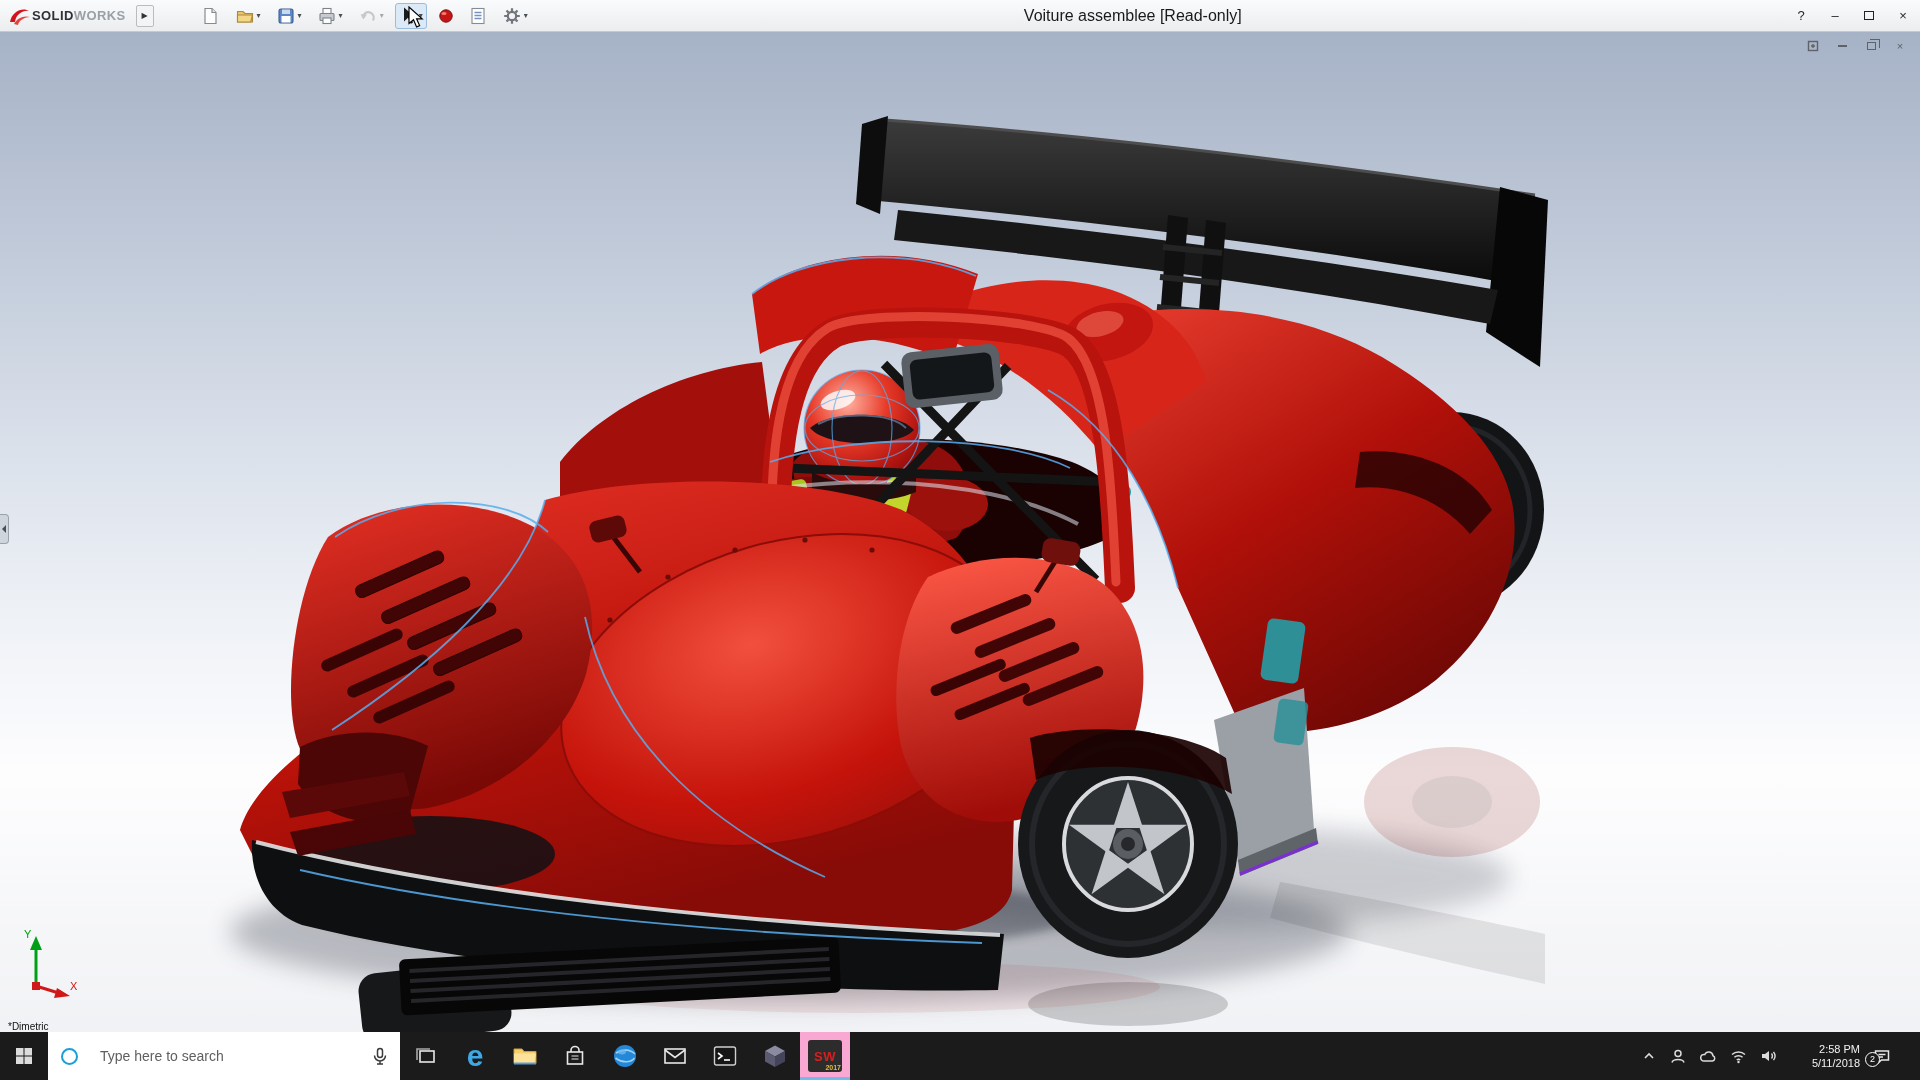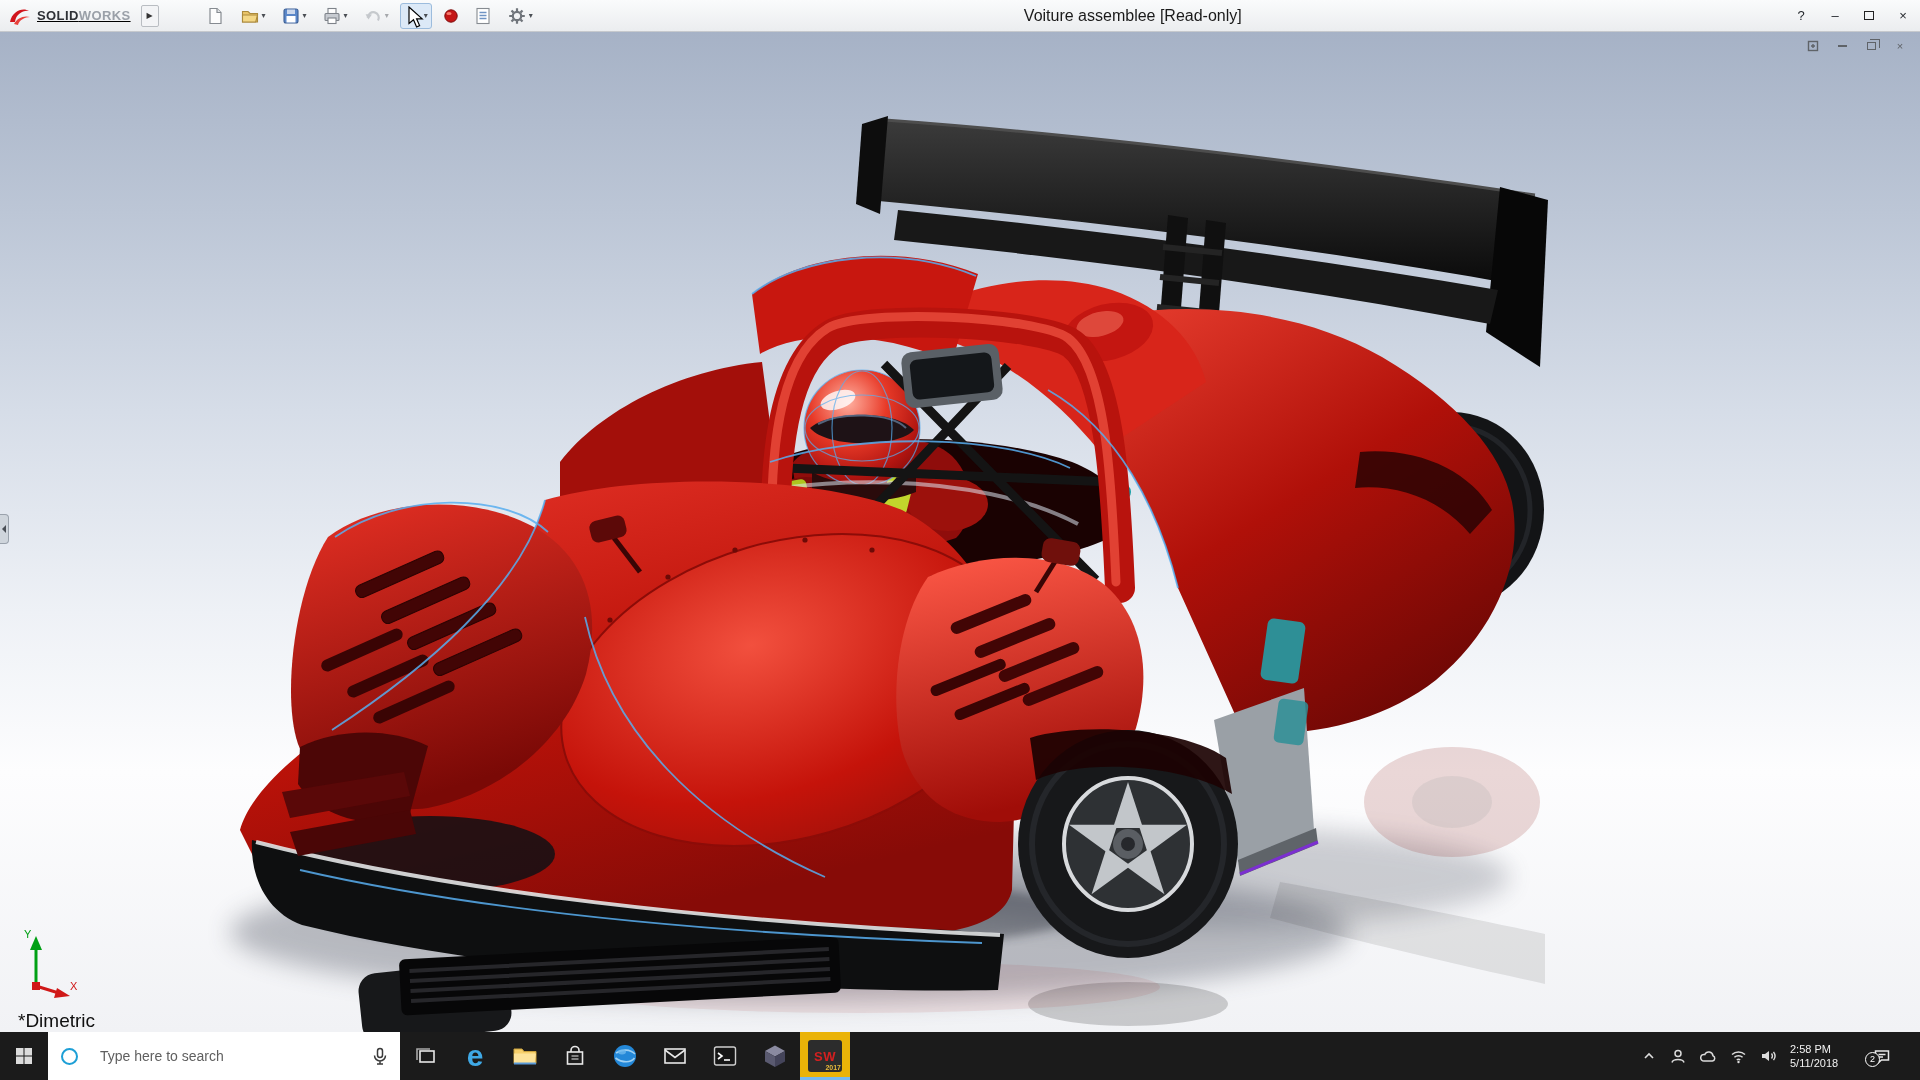--- a/index.html
+++ b/index.html
@@ -1,21 +1,21 @@
 <!DOCTYPE html>
 <html><head>
 <meta charset="utf-8">
 <style>
   * { box-sizing: border-box; margin: 0; padding: 0; }
   html,body { width:1920px; height:1080px; overflow:hidden; font-family:"Liberation Sans",sans-serif; background:#000; }
   .screen { width:1920px; height:1080px; display:flex; flex-direction:column; position:relative; }
 
   
   .titlebar { height:32px; flex:0 0 32px; background:linear-gradient(#fafbfc,#ebedef); border-bottom:1px solid #c6c9cd; display:flex; align-items:center; position:relative; z-index:20; }
-  .brand { display:flex; align-items:center; gap:5px; padding:0 8px;text-decoration:underline; }
+  .brand { display:flex; align-items:center; padding:0 8px; }
   .brand-text { font-size:13px; font-weight:bold; letter-spacing:.4px; }
   .brand-solid { color:#2e3136; }
   .brand-works { color:#9aa0a8; font-weight:bold; }
   .flyout-btn { width:18px; height:22px; border:1px solid #b9bdc2; background:#f3f4f6; border-radius:2px; display:flex; align-items:center; justify-content:center; font-size:8px; color:#333; margin-left:2px; }
   .tools { display:flex; align-items:center; gap:7px; margin-left:42px; }
   .tbtn { display:flex; align-items:center; gap:2px; padding:2px 3px; border:1px solid transparent; border-radius:3px; }
   .tbtn.active { background:#dce9f7; border-color:#9cbcdd; }
   .tbtn.disabled { opacity:.45; }
   .caret { font-size:8px; color:#4a4e54; line-height:1; }
   .win-title { position:absolute; left:59%; transform:translateX(-50%); font-size:16px; color:#1a1a1a; white-space:nowrap; }
@@ -29,38 +29,38 @@
     background:linear-gradient(180deg,#a6b2c6 0%,#bcc6d6 18%,#d6dde8 38%,#eef1f6 58%,#fdfdfe 74%,#f1f2f5 100%); }
   .scene { position:absolute; inset:0; }
   .doc-controls { position:absolute; top:6px; right:10px; display:flex; align-items:center; gap:9px; z-index:10; }
   .dc { width:20px; height:16px; display:flex; align-items:center; justify-content:center; font-size:11px; color:#5f6368; }
   .box-restore { position:relative; width:9px; height:8px; border:1.2px solid #5f6368; background:transparent; }
   .box-restore::before { content:""; position:absolute; left:2px; top:-4px; width:9px; height:8px; border:1.2px solid #5f6368; border-bottom:none; border-left:none; }
   .dash { width:9px; border-bottom:2px solid #5f6368; display:inline-block; }
   .panel-handle { position:absolute; left:0; top:482px; width:9px; height:30px; background:#cfd5dc; border:1px solid #9aa2ac; border-left:none; border-radius:0 4px 4px 0; display:flex; align-items:center; justify-content:center; }
   .panel-handle::before { content:""; width:0; height:0; border-right:4px solid #4a4f56; border-top:4px solid transparent; border-bottom:4px solid transparent; }
   .triad { position:absolute; left:12px; bottom:26px; }
-  .orient-label { position:absolute; left:18px; bottom:0px; font-size:19px; color:#101010; }
+  .orient-label { position:absolute; left:8px; bottom:0px; font-size:10px; color:#101010; }
 
   
   .taskbar { height:48px; flex:0 0 48px; background:#1b1b1b; display:flex; align-items:stretch; color:#e8e8e8; position:relative; z-index:30; }
   .tb-btn { width:48px; display:flex; align-items:center; justify-content:center; }
   .search { width:352px; background:#ffffff; display:flex; align-items:center; position:relative; }
   .cortana { width:17px; height:17px; border-radius:50%; border:2.5px solid #1d9fd6; margin-left:13px; flex:0 0 auto; }
   .search input { border:0; outline:0; flex:1; font-size:14px; font-family:"Liberation Sans",sans-serif; padding:0 22px; background:transparent; color:#222; min-width:0; }
   .search input::placeholder { color:#5f5f5f; }
   .mic { margin-right:12px; flex:0 0 auto; }
   .app-btn { width:50px; display:flex; align-items:center; justify-content:center; position:relative; }
-  .app-btn.active { background:#eab308; box-shadow:inset 0 -3px 0 #76b9ed; }
+  .app-btn.active { background:#f9a8d4; box-shadow:inset 0 -3px 0 #76b9ed; }
   .edge-e { font-size:30px; font-weight:bold; color:#3fa9e6; line-height:1; }
   .sw-tile { position:relative; width:34px; height:32px; background:#2c2c2c; border-radius:3px; display:flex; align-items:center; justify-content:center; }
   .sw-label { color:#d42020; font-weight:bold; font-size:13px; letter-spacing:.5px; }
   .sw-year { position:absolute; right:1px; bottom:1px; font-size:7px; color:#e6b93c; font-weight:bold; }
   .tray { margin-left:auto; display:flex; align-items:center; gap:13px; padding:0 4px 0 10px; }
-  .clock { font-size:11px; line-height:1.3; text-align:left; color:#f2f2f2; width:70px; }
+  .clock { font-size:11px; line-height:1.3; text-align:right; color:#f2f2f2; width:70px; }
   .action-wrap { position:relative; display:flex; align-items:center; }
   .badge { position:absolute; left:-8px; bottom:-2px; min-width:15px; height:15px; border-radius:50%; background:#1b1b1b; border:1px solid #fff; color:#fff; font-size:9px; display:flex; align-items:center; justify-content:center; padding:0 2px; }
   .show-desktop { width:6px; border-left:1px solid #404040; margin-left:6px; }
 </style>
 </head>
 <body>
 
 <div class="screen">
 
   <header class="titlebar">

